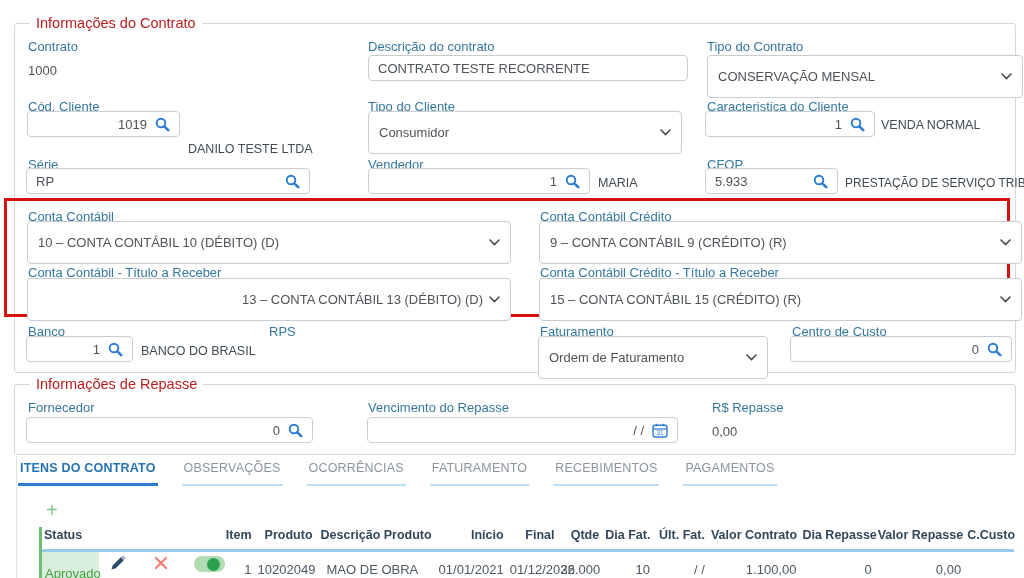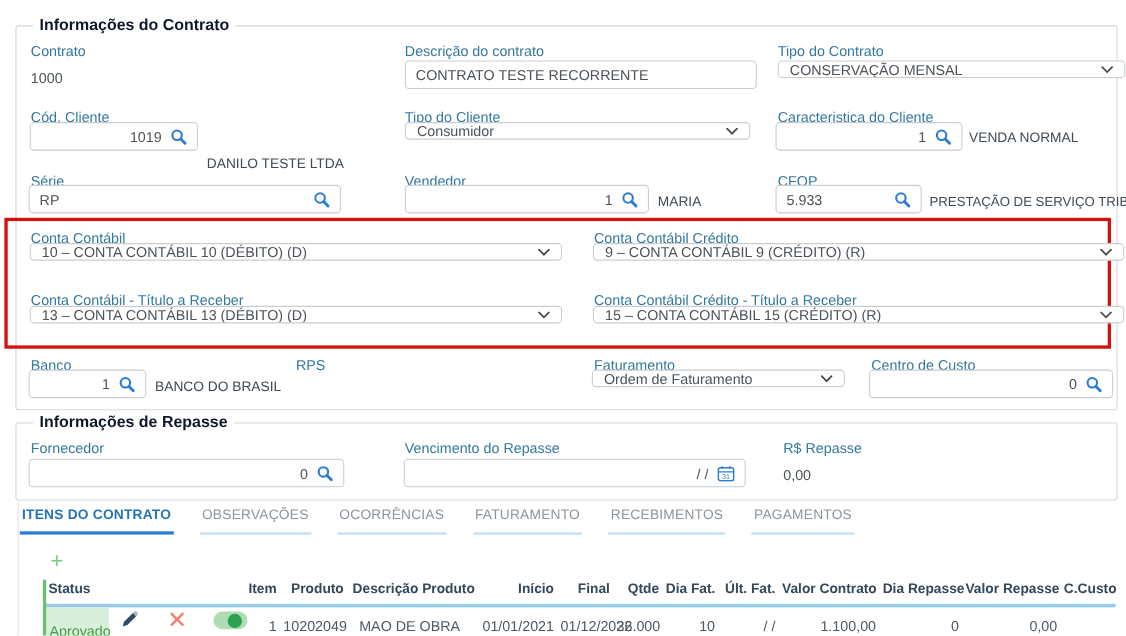--- a/index.html
+++ b/index.html
@@ -1,30 +1,30 @@
 <!DOCTYPE html>
 <html><head>
 <meta charset="utf-8">
 <style>
   html,body{margin:0;padding:0;background:#fff;}
   #canvas{position:relative;width:1024px;height:578px;background:#fff;overflow:hidden;
           font-family:"Liberation Sans",sans-serif;}
   .fs{position:absolute;border:1px solid #d6d6d6;border-radius:3px;box-sizing:border-box;}
-  .fs-legend{position:absolute;background:#fff;padding:0 6px;font-size:14.5px;font-weight:bold;
-             color:#0f172a;white-space:nowrap;z-index:3;}
+  .fs-legend{position:absolute;background:#fff;padding:0 6px;font-size:14.5px;font-weight:normal;
+             color:#b91c1c;white-space:nowrap;z-index:3;}
   .lbl{position:absolute;font-size:13px;color:#34789e;white-space:nowrap;z-index:3;}
   .plain{position:absolute;font-size:13px;color:#4d5358;white-space:nowrap;z-index:3;}
   .sidetext{position:absolute;font-size:12.5px;color:#414b54;white-space:nowrap;z-index:3;}
   .ibox{position:absolute;box-sizing:border-box;height:26px;border:1px solid #c9cdd1;border-radius:4px;
         background:#fff;display:flex;align-items:center;padding:0 9px;gap:8px;z-index:3;}
   .ibox input{border:none;outline:none;flex:1;min-width:0;font-size:13px;color:#4d5358;
               font-family:inherit;background:transparent;padding:0;}
   .ibox input.right{text-align:right;}
   .iconbtn{border:none;background:none;padding:0;margin:0;display:flex;align-items:center;cursor:pointer;}
-  .sel{position:absolute;box-sizing:border-box;height:16px;border:1px solid #c9cdd1;border-radius:4px;
+  .sel{position:absolute;box-sizing:border-box;height:43px;border:1px solid #c9cdd1;border-radius:4px;
        background:#fff;display:flex;align-items:center;justify-content:space-between;gap:6px;
        padding:0 10px;font-size:13px;color:#4d5358;cursor:pointer;white-space:nowrap;overflow:hidden;z-index:3;}
   .redbox{position:absolute;left:4px;top:198px;width:1006px;height:119px;box-sizing:border-box;
           border:3px solid #d60f0f;z-index:2;}
   .tabs{position:absolute;left:18px;top:461px;display:flex;gap:24px;z-index:3;}
   .tab{font-size:12.5px;color:#8d959c;padding:0 2px 9px 2px;border-bottom:2px solid #bfdff2;
        white-space:nowrap;cursor:pointer;letter-spacing:.2px;}
   .tab.active{color:#2474b5;font-weight:bold;border-bottom:3px solid #2b7cd3;padding-bottom:8px;}
   .vline{position:absolute;left:16px;top:456px;width:1px;height:122px;background:#e3e3e3;}
   .greenbar{position:absolute;left:39px;top:527px;width:3px;height:51px;background:#6abf71;z-index:4;}
@@ -151,21 +151,21 @@
 
   <div class="lbl" style="left:540px;top:209px;">Conta Contábil Crédito</div>
   <div class="sel" style="left:539px;top:221px;width:483px;">
     <span>9 – CONTA CONTÁBIL 9 (CRÉDITO) (R)</span>
     <svg width="11" height="7" viewBox="0 0 11 7">
         <path d="M1 1 L5.5 5.5 L10 1" stroke="#4a4a4a" stroke-width="1.6" fill="none" stroke-linecap="round"></path>
       </svg>
   </div>
 
   <div class="lbl" style="left:28px;top:265px;">Conta Contábil - Título a Receber</div>
-  <div class="sel" style="left:27px;top:278px;width:484px;">
+  <div class="sel" style="left:27px;top:278px;width:484px;justify-content:flex-end;">
     <span>13 – CONTA CONTÁBIL 13 (DÉBITO) (D)</span>
     <svg width="11" height="7" viewBox="0 0 11 7">
         <path d="M1 1 L5.5 5.5 L10 1" stroke="#4a4a4a" stroke-width="1.6" fill="none" stroke-linecap="round"></path>
       </svg>
   </div>
 
   <div class="lbl" style="left:540px;top:265px;">Conta Contábil Crédito - Título a Receber</div>
   <div class="sel" style="left:539px;top:278px;width:483px;">
     <span>15 – CONTA CONTÁBIL 15 (CRÉDITO) (R)</span>
     <svg width="11" height="7" viewBox="0 0 11 7">

